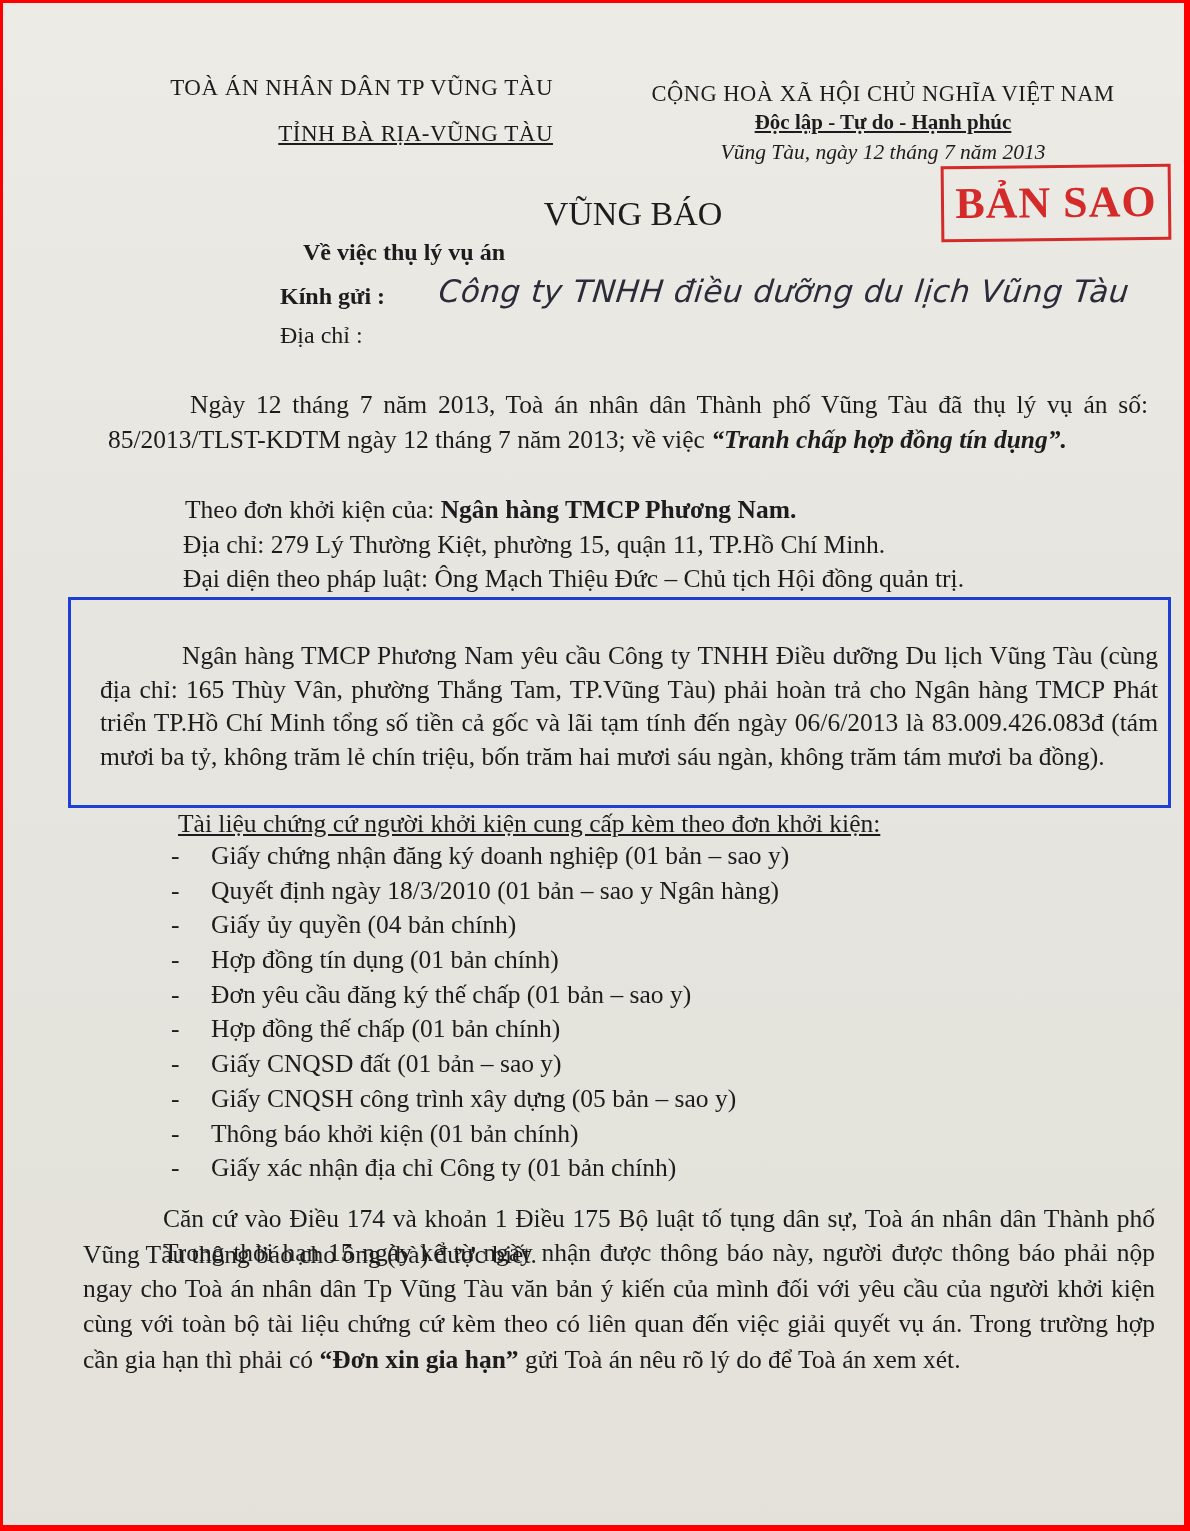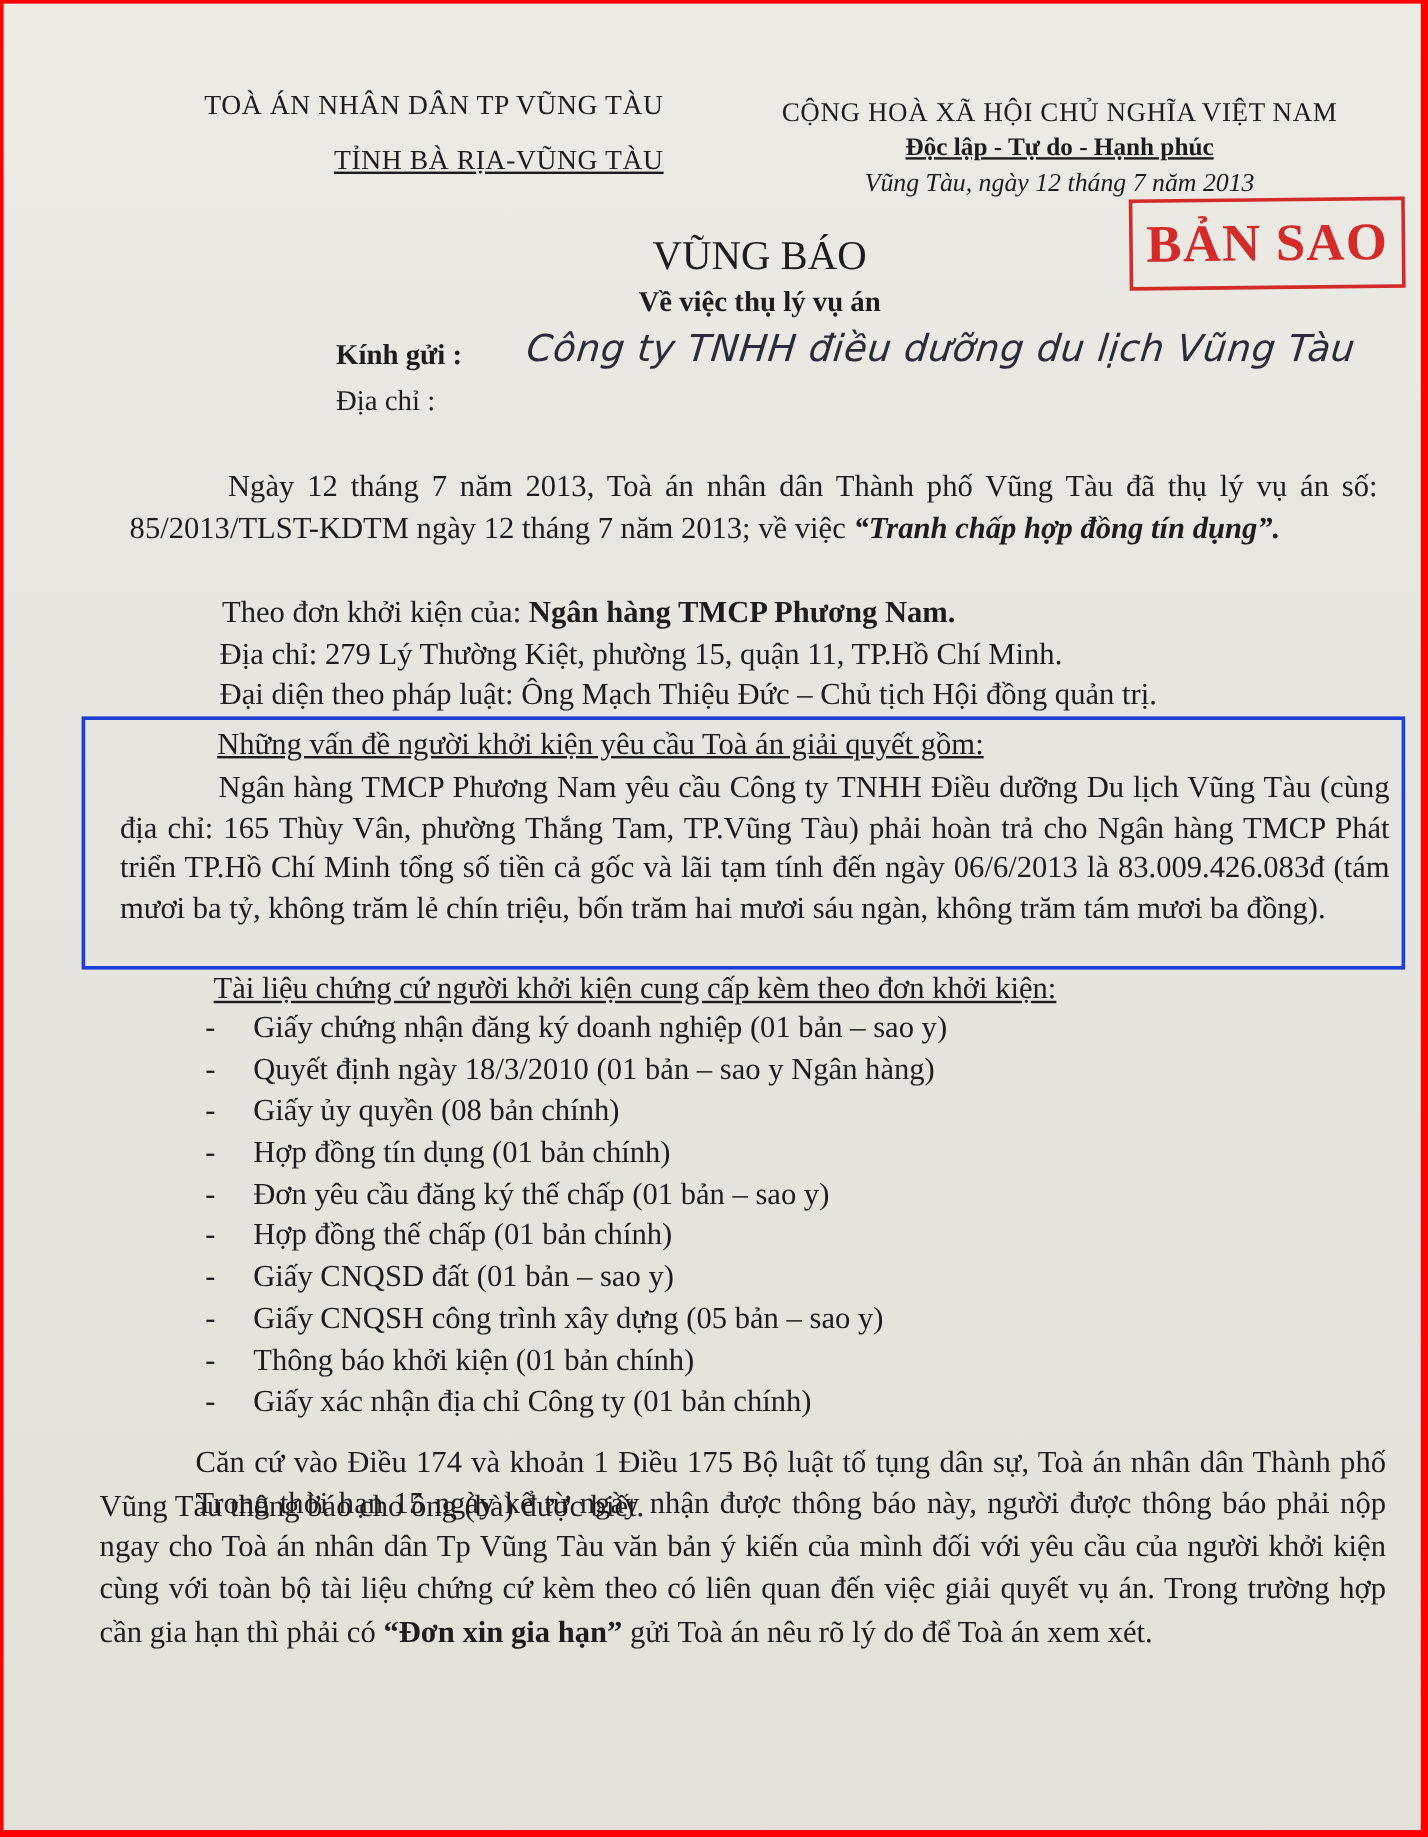--- a/index.html
+++ b/index.html
@@ -23,21 +23,21 @@
   .hdr-right .l1 { font-size: 22.5px; letter-spacing: 0.5px; }
   .hdr-right .l2 { font-size: 21px; font-weight: bold; text-decoration: underline; margin-top: 3px; }
   .hdr-right .l3 { font-size: 21.5px; font-style: italic; margin-top: 5px; }
   .stamp {
     left: 938px; top: 162px; width: 224px; height: 70px;
     border: 3px solid #d42a2a; color: #d42a2a;
     font-size: 44px; font-weight: bold; text-align: center; line-height: 70px;
     letter-spacing: 1px; transform: rotate(-0.6deg);
   }
   .title { left: 300px; top: 192px; width: 660px; text-align: center; font-size: 34px; }
-  .subtitle { left: 300px; top: 236px; width: 660px; text-align: center; font-size: 24px; font-weight: bold; }
+  .subtitle { left: 300px; top: 236px; width: 660px; text-align: left; font-size: 24px; font-weight: bold; }
   .kinh { left: 277px; top: 280px; font-size: 24px; font-weight: bold; }
   .handwritten {
     left: 436px; top: 270px; font-size: 31px; font-style: italic;
     font-family: "DejaVu Sans", sans-serif; font-weight: 200; color: #2b2b3a;
     transform: skewX(-6deg); letter-spacing: 0.5px;
   }
   .diachi { left: 277px; top: 319px; font-size: 24px; }
   .para { left: 100px; width: 1045px; font-size: 25.5px; line-height: 35px; text-align: justify; white-space: normal; }
   .indent { text-indent: 82px; }
   .line { font-size: 25.5px; }
@@ -83,37 +83,36 @@
     <span>Ngày 12 tháng 7 năm 2013, Toà án nhân dân Thành phố Vũng Tàu đã thụ lý vụ án số: 85/2013/TLST-KDTM ngày 12 tháng 7 năm 2013; về việc </span><span class="bi">“Tranh chấp hợp đồng tín dụng”.</span>
   </div>
 
   <div class="abs line" style="top:492px; left:182px;">
     <span>Theo đơn khởi kiện của: </span><span class="b">Ngân hàng TMCP Phương Nam.</span>
   </div>
   <div class="abs line" style="top:527px; left:180px;">Địa chỉ: 279 Lý Thường Kiệt, phường 15, quận 11, TP.Hồ Chí Minh.</div>
   <div class="abs line" style="top:561px; left:180px;">Đại diện theo pháp luật: Ông Mạch Thiệu Đức – Chủ tịch Hội đồng quản trị.</div>
 
   <div class="boxed"></div>
-  <div class="abs line u" style="top:602px; left:178px;">Những vấn đề người khởi kiện yêu cầu Toà án giải quyết gồm:</div>
   <div class="abs para indent" style="top:636px; left:97px; width:1058px; line-height:33.5px;">Ngân hàng TMCP Phương Nam yêu cầu Công ty TNHH Điều dưỡng Du lịch Vũng Tàu (cùng địa chỉ: 165 Thùy Vân, phường Thắng Tam, TP.Vũng Tàu) phải hoàn trả cho Ngân hàng TMCP Phát triển TP.Hồ Chí Minh tổng số tiền cả gốc và lãi tạm tính đến ngày 06/6/2013 là 83.009.426.083đ (tám mươi ba tỷ, không trăm lẻ chín triệu, bốn trăm  hai mươi sáu ngàn, không trăm tám mươi ba đồng).</div>
 
   <div class="abs line u" style="top:806px; left:175px;">Tài liệu chứng cứ  người khởi kiện cung cấp kèm theo đơn khởi kiện:</div>
 
   <div class="abs list">
     <div class="item">
         <span class="dash">-</span>
         <span>Giấy chứng nhận đăng ký doanh nghiệp (01 bản – sao y)</span>
       </div>
     <div class="item">
         <span class="dash">-</span>
         <span>Quyết định ngày 18/3/2010 (01 bản – sao y Ngân hàng)</span>
       </div>
     <div class="item">
         <span class="dash">-</span>
-        <span>Giấy ủy quyền (08 bản chính)</span>
+        <span>Giấy ủy quyền (04 bản chính)</span>
       </div>
     <div class="item">
         <span class="dash">-</span>
         <span>Hợp đồng tín dụng (01 bản chính)</span>
       </div>
     <div class="item">
         <span class="dash">-</span>
         <span>Đơn yêu cầu đăng ký thế chấp (01 bản – sao y)</span>
       </div>
     <div class="item">

